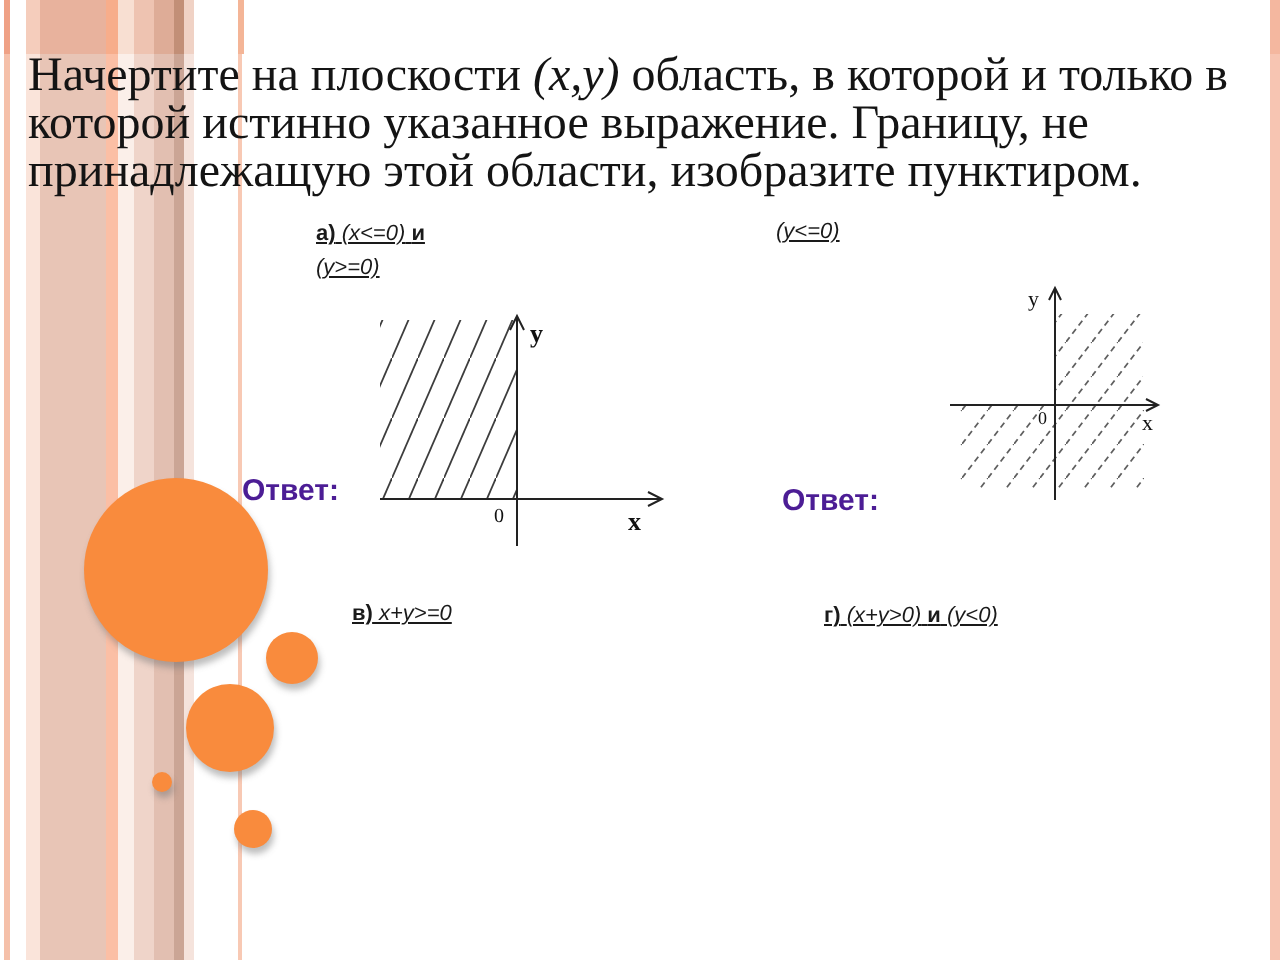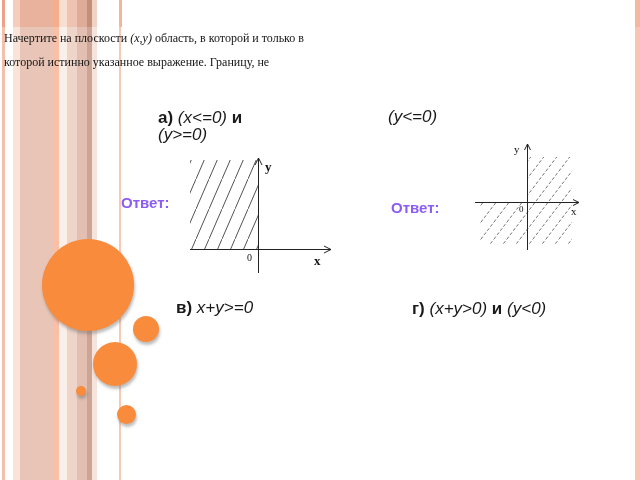--- a/index.html
+++ b/index.html
@@ -25,31 +25,31 @@
   
   .bubble{position:absolute;border-radius:50%;background:#F98B3D;
           box-shadow:1px 3px 3px rgba(110,110,110,0.45);}
   .c1{left:42px;top:239px;width:92px;height:92px;}
   .c2{left:133px;top:316px;width:26px;height:26px;}
   .c3{left:93px;top:342px;width:44px;height:44px;}
   .c4{left:76px;top:386px;width:10px;height:10px;}
   .c5{left:117px;top:405px;width:19px;height:19px;}
 
   
-  .title{position:absolute;left:4px;top:26px;width:620px;
-         font-family:"Liberation Serif",serif;font-size:12px;line-height:24px;
+  .title{position:absolute;left:14px;top:26px;width:620px;
+         font-family:"Liberation Serif",serif;font-size:24px;line-height:24px;
          color:#141414;}
   .title .math{font-style:italic;}
 
-  .prob{position:absolute;font-size:17px;line-height:17px;color:#1a1a1a;}
+  .prob{position:absolute;font-size:11px;line-height:17px;color:#1a1a1a;text-decoration:underline;}
   .prob .lbl{font-weight:bold;}
   .prob .conj{font-weight:bold;}
   .prob .expr{font-style:italic;}
 
-  .otvet{position:absolute;font-weight:bold;font-size:15px;color:#8b5cf6;}
+  .otvet{position:absolute;font-weight:bold;font-size:15px;color:#4c1d95;margin-top:43px;}
 
   .graph{position:absolute;}
 </style>
 </head>
 <body>
 
 <div>
   <div class="stripe s1"></div>
   <div class="stripe s2"></div>
   <div class="stripe s3"></div>
@@ -78,20 +78,21 @@
   <div class="bubble c1"></div>
   <div class="bubble c2"></div>
   <div class="bubble c3"></div>
   <div class="bubble c4"></div>
   <div class="bubble c5"></div>
 </div>
 
 <div class="title">
   <span>Начертите на плоскости </span><span class="math">(x,y)</span><span> область, в которой и только в</span>
   <div>которой истинно указанное выражение. Границу, не</div>
+  <div>принадлежащую этой области, изобразите пунктиром.</div>
 </div>
 
 <div class="prob" style="left:158px;top:109px;">
   <div>
     <span class="lbl">а)</span>
     <span class="expr">(x&lt;=0)</span>
     <span class="conj">и</span>
   </div>
   <div>
     <span class="expr">(y&gt;=0)</span>

